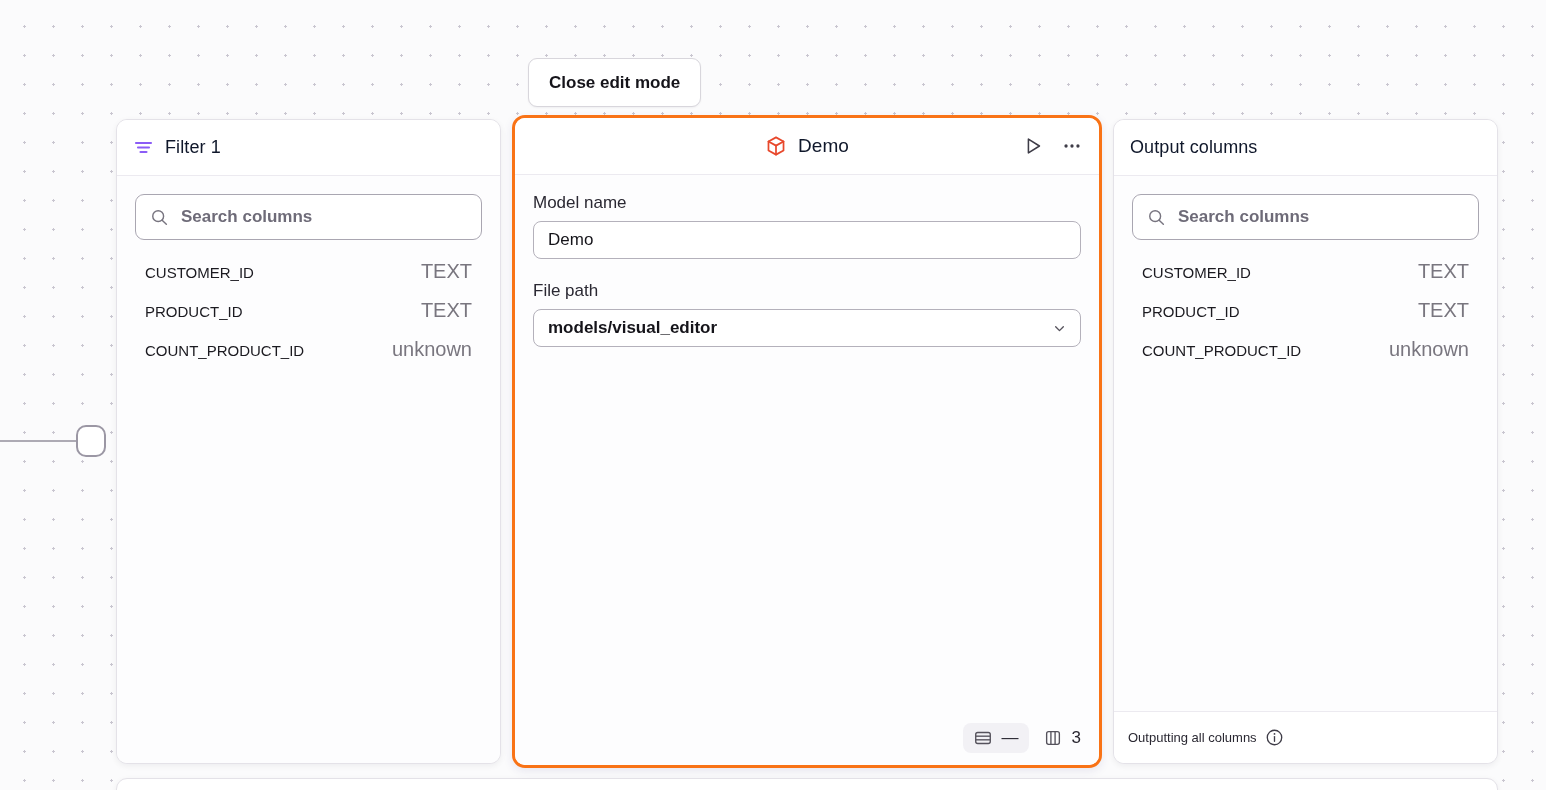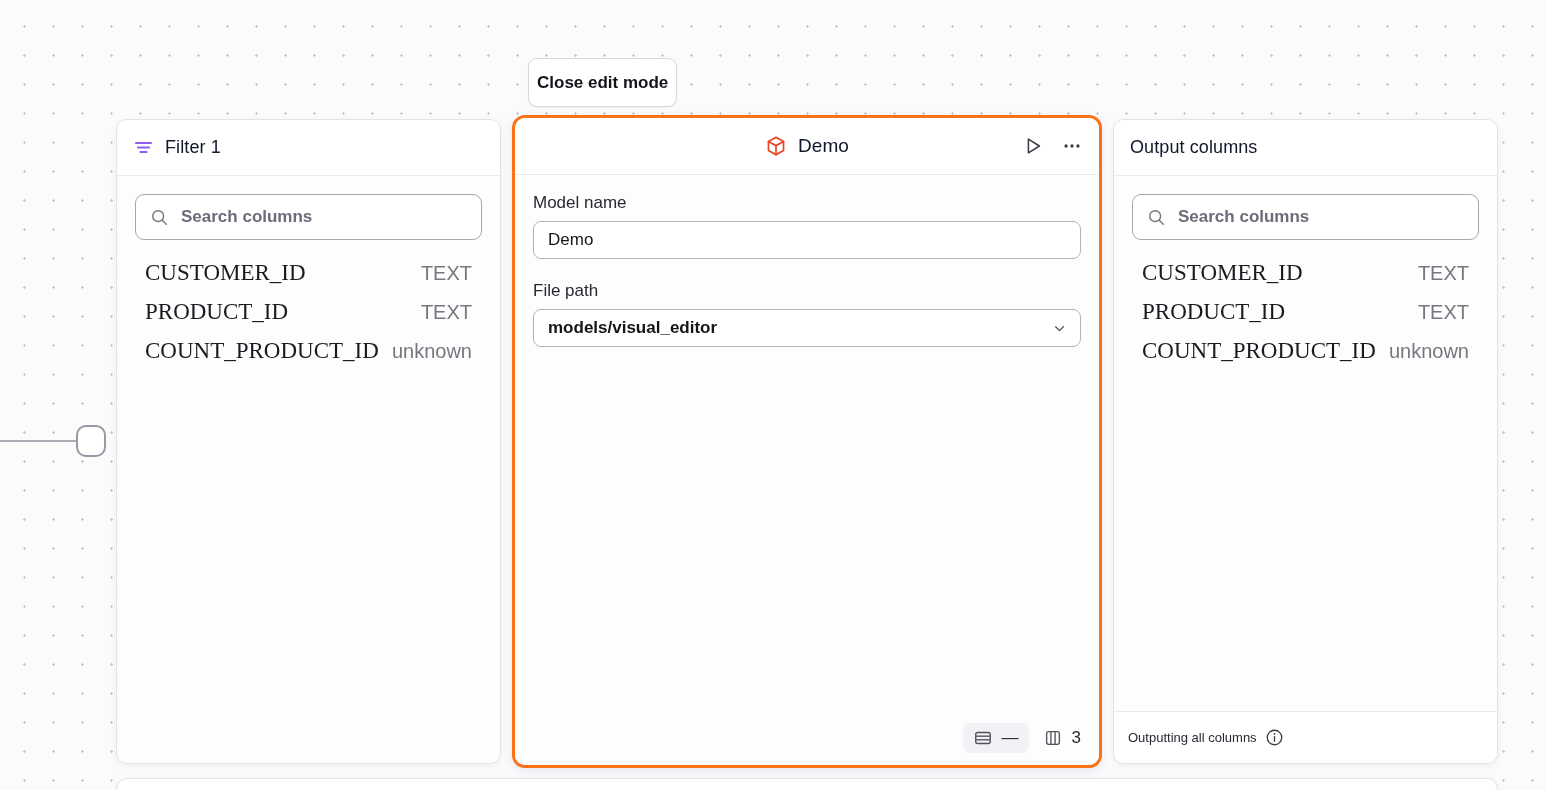--- a/index.html
+++ b/index.html
@@ -46,21 +46,21 @@
     border: 2px solid #9b97a4;
     border-radius: 10px;
     background: #ffffff;
   }
 
   
   #close-edit-mode {
     position: absolute;
     left: 528px; top: 58px;
     height: 49px;
-    padding: 0 8px;
+    padding: 0 20px;
     display: flex;
     align-items: center;
     justify-content: center;
     background: #ffffff;
     border: 1px solid #d8d6dc;
     border-radius: 9px;
     font-size: 17px;
     font-weight: bold;
     color: #15141a;
     cursor: pointer;
@@ -178,23 +178,22 @@
   
   .col-list { margin-top: 20px; }
   .col-row {
     display: flex;
     align-items: baseline;
     justify-content: space-between;
     height: 39px;
     padding: 0 10px;
   }
   .col-name {
-    font-size: 23px;
+    font-size: 15px;
     color: #1b1a20;
-    font-family: Liberation Serif, serif;
   }
   .col-type {
     font-size: 20px;
     color: #79767f;
   }
 
   
   .field-label {
     font-size: 17px;
     color: #2a2832;

